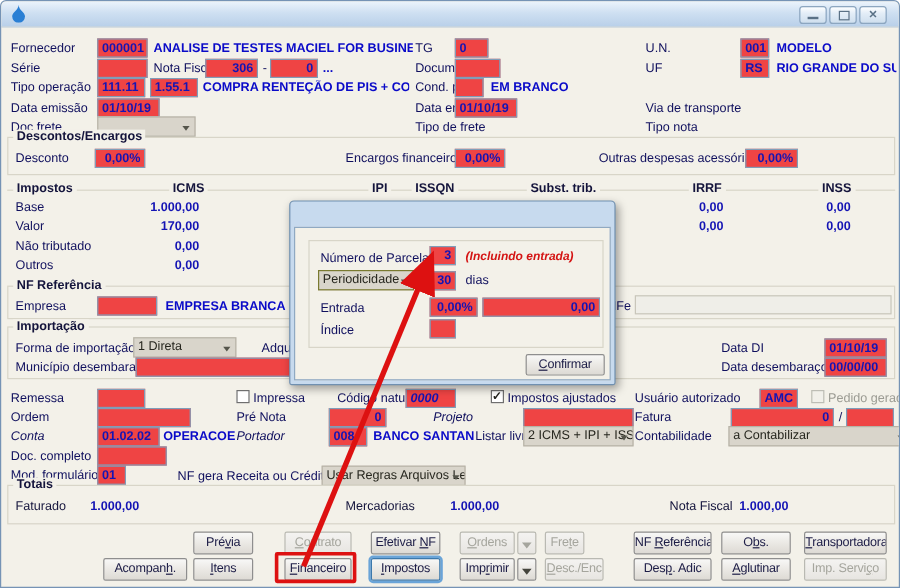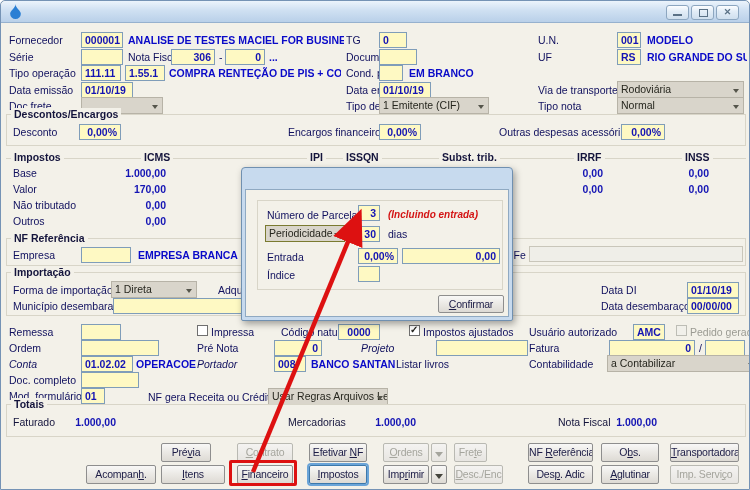--- a/index.html
+++ b/index.html
@@ -13,22 +13,22 @@
   .wb.cls::after{content:"\2715";position:absolute;left:0;right:0;top:1px;text-align:center;font-size:9px;color:#5a7186;font-weight:bold;}
   .wb.red{background:linear-gradient(#f6b09a,#e06848 45%,#c83c1e);border-color:#9c3014;}
   .wb.red::after{color:#fff;}
   .t{position:absolute;white-space:nowrap;color:#10105e;}
   .bd{font-weight:normal;}
   .it{font-style:italic;}
   .gy{color:#9b9b93;}
   .bl{color:#0a0ac8;font-weight:bold;overflow:hidden;}
   .lg{font-weight:bold;background:#f3f1e9;padding:0 3px;z-index:2;color:#14143c;}
   .num{font-weight:bold;color:#1414b4;text-align:right;}
-  .f{position:absolute;height:16px;background:#fef9c3;border:1px solid #7f9db9;color:#1414b4;font-weight:bold;line-height:14px;padding:0 3px;box-sizing:border-box;white-space:nowrap;overflow:hidden;}
-  .fr{text-align:right;}.fc{text-align:center;}
+  .f{position:absolute;height:16px;background:#ef4444;border:1px solid #7f9db9;color:#1414b4;font-weight:bold;line-height:14px;padding:0 3px;box-sizing:border-box;white-space:nowrap;overflow:hidden;}
+  .fr{text-align:right;}.fc{font-style:italic;}
   .fd{background:#efeee8;border-color:#c9c6ba;}
   .cb{position:absolute;height:17px;background:#d9d5cb;border:1px solid #b7b3a7;color:#26261e;line-height:15px;padding:0 13px 0 3px;box-sizing:border-box;white-space:nowrap;overflow:hidden;}
   .cb::after{content:"";position:absolute;right:4px;top:7px;width:0;height:0;border:3.5px solid transparent;border-top:4px solid #55554b;}
   .cb.ol{border:1px solid #7a7a30;}
   .gb{position:absolute;border:1px solid #d8d5c8;box-sizing:border-box;}
   .ln{position:absolute;height:1px;background:#d8d5c8;}
   .btn{position:absolute;height:19px;background:linear-gradient(#f8f8f7,#eceae6 45%,#dddad4);border:1px solid #8e8e8e;border-radius:2px;color:#1c1c46;text-align:center;line-height:17px;box-sizing:border-box;white-space:nowrap;overflow:hidden;letter-spacing:-0.2px;}
   .btn.dis{color:#a5a59d;border-color:#b9b9b2;background:linear-gradient(#f4f3f1,#e7e5e1);}
   .btn.foc{box-shadow:0 0 0 2px #6aa4d8;border-color:#3c78ab;}
   .btn.dd::after{content:"";position:absolute;left:50%;top:8px;margin-left:-4px;border:4px solid transparent;border-top:5px solid #44443c;}
@@ -84,28 +84,25 @@
   <div class="t bl" style="left:168px;top:66px;width:172px">COMPRA RENTEÇÃO DE PIS + COFI</div>
   <div class="t" style="left:345px;top:66px">Cond. pag.</div>
   <div class="f" style="left:378px;top:64px;width:24px"></div>
   <div class="t bl" style="left:408px;top:66px">EM BRANCO</div>
 
   <div class="t" style="left:8px;top:83px">Data emissão</div>
   <div class="f" style="left:80px;top:81px;width:52px">01/10/19</div>
   <div class="t" style="left:345px;top:83px">Data entrada</div>
   <div class="f" style="left:378px;top:81px;width:52px">01/10/19</div>
   <div class="t" style="left:537px;top:83px">Via de transporte</div>
-  <div class="cb" style="left:616px;top:80px;width:127px">Rodoviária</div>
 
   <div class="t" style="left:8px;top:99px">Doc frete</div>
   <div class="cb" style="left:80px;top:96px;width:82px"></div>
   <div class="t" style="left:345px;top:99px">Tipo de frete</div>
-  <div class="cb" style="left:378px;top:96px;width:110px">1 Emitente (CIF)</div>
   <div class="t" style="left:537px;top:99px">Tipo nota</div>
-  <div class="cb" style="left:616px;top:96px;width:127px">Normal</div>
 
   <div class="gb" style="left:5px;top:113px;width:740px;height:32px"></div>
   <div class="t lg" style="left:10px;top:107px">Descontos/Encargos</div>
   <div class="t" style="left:12px;top:125px">Desconto</div>
   <div class="f fr" style="left:78px;top:123px;width:42px">0,00%</div>
   <div class="t" style="left:287px;top:125px">Encargos financeiros</div>
   <div class="f fr" style="left:378px;top:123px;width:42px">0,00%</div>
   <div class="t" style="left:498px;top:125px">Outras despesas acessórias</div>
   <div class="f fr" style="left:620px;top:123px;width:44px">0,00%</div>
 
@@ -174,20 +171,21 @@
   <div class="t" style="left:698px;top:341px">/</div>
   <div class="f" style="left:704px;top:339px;width:40px"></div>
 
   <div class="t it" style="left:8px;top:357px">Conta</div>
   <div class="f" style="left:80px;top:355px;width:52px">01.02.02</div>
   <div class="t bl" style="left:135px;top:357px;width:60px">OPERACOES E</div>
   <div class="t it" style="left:196px;top:357px">Portador</div>
   <div class="f" style="left:273px;top:355px;width:32px">008</div>
   <div class="t bl" style="left:310px;top:357px;width:84px">BANCO SANTANDE</div>
   <div class="t" style="left:395px;top:357px">Listar livros</div>
+  <div class="cb" style="left:435px;top:354px;width:92px">2 ICMS + IPI + ISS</div>
   <div class="t" style="left:528px;top:357px">Contabilidade</div>
   <div class="cb" style="left:606px;top:354px;width:152px">a Contabilizar</div>
 
   <div class="t" style="left:8px;top:373px">Doc. completo</div>
   <div class="f" style="left:80px;top:371px;width:58px"></div>
 
   <div class="t" style="left:8px;top:389px">Mod. formulário</div>
   <div class="f" style="left:80px;top:387px;width:24px">01</div>
   <div class="t" style="left:147px;top:390px">NF gera Receita ou Crédito</div>
   <div class="cb" style="left:267px;top:387px;width:120px">Usar Regras Arquivos Legais</div>
@@ -205,21 +203,21 @@
   <div class="btn dis" style="left:236px;top:442px;width:56px"><u>C</u>ontrato</div>
   <div class="btn" style="left:308px;top:442px;width:58px">Efetivar <u>N</u>F</div>
   <div class="btn dis" style="left:382px;top:442px;width:46px"><u>O</u>rdens</div>
   <div class="btn dd dis" style="left:430px;top:442px;width:16px"></div>
   <div class="btn dis" style="left:453px;top:442px;width:33px">Fre<u>t</u>e</div>
   <div class="btn" style="left:527px;top:442px;width:65px">NF <u>R</u>eferência</div>
   <div class="btn" style="left:600px;top:442px;width:58px">O<u>b</u>s.</div>
   <div class="btn" style="left:669px;top:442px;width:69px"><u>T</u>ransportadora</div>
 
   <div class="btn" style="left:85px;top:464px;width:70px">Acompan<u>h</u>.</div>
-  <div class="btn" style="left:160px;top:464px;width:64px"><u>I</u>tens</div>
+  <div class="btn" style="left:160px;top:464px;width:50px"><u>I</u>tens</div>
   <div class="btn" style="left:236px;top:464px;width:56px"><u>F</u>inanceiro</div>
   <div class="btn foc" style="left:308px;top:464px;width:58px"><u>I</u>mpostos</div>
   <div class="btn" style="left:382px;top:464px;width:46px">Imp<u>r</u>imir</div>
   <div class="btn dd" style="left:430px;top:464px;width:16px"></div>
   <div class="btn dis" style="left:453px;top:464px;width:49px"><u>D</u>esc./Enc</div>
   <div class="btn" style="left:527px;top:464px;width:65px">Des<u>p</u>. Adic</div>
   <div class="btn" style="left:600px;top:464px;width:58px"><u>A</u>glutinar</div>
   <div class="btn dis" style="left:669px;top:464px;width:69px">Imp. Servi<u>ç</u>o</div>
 
   <div class="dlg">

